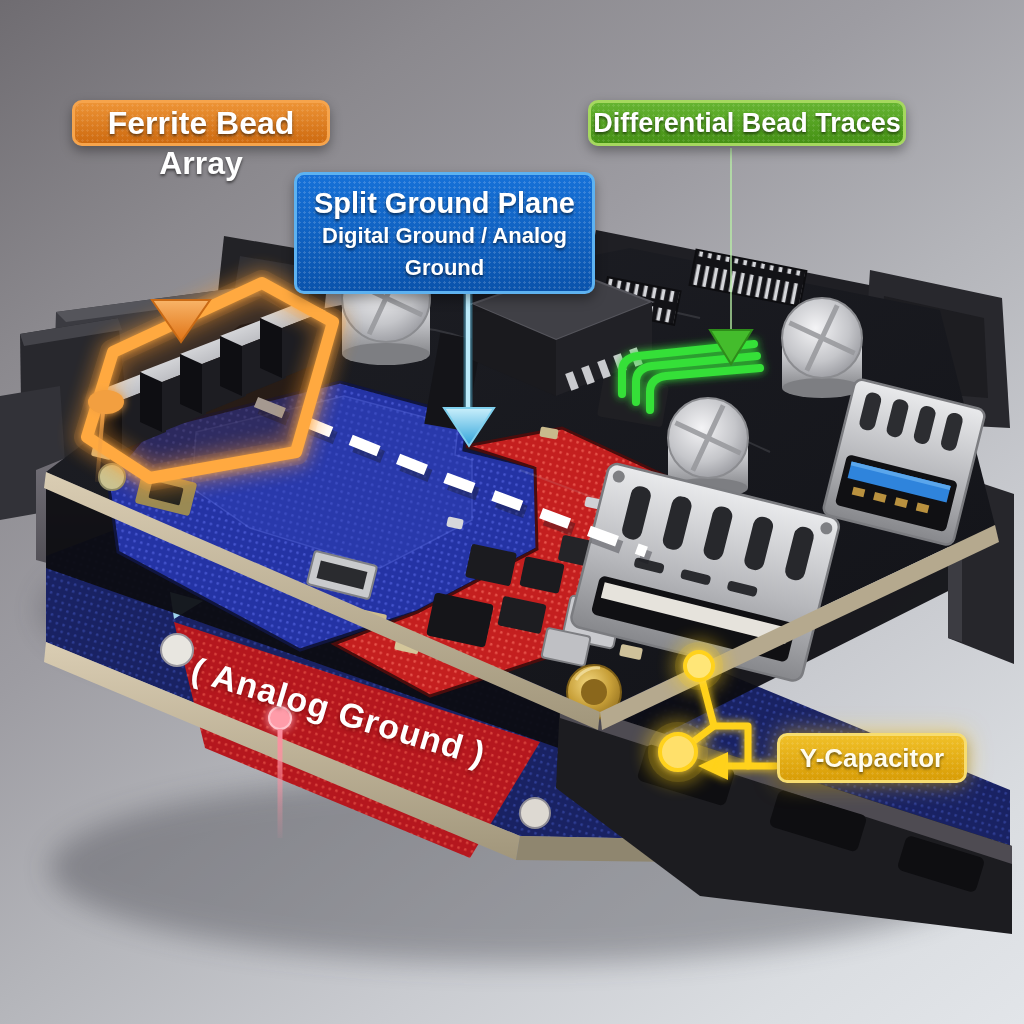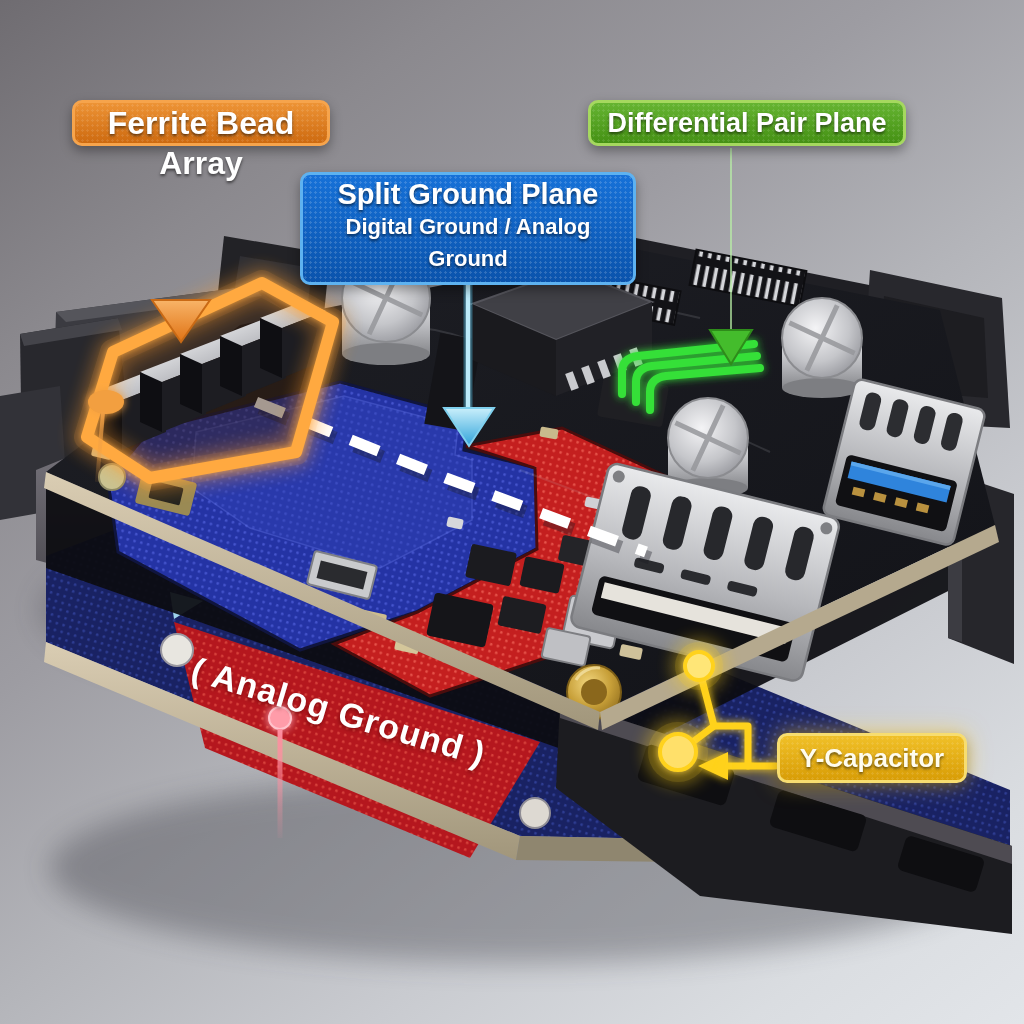--- a/index.html
+++ b/index.html
@@ -15,21 +15,21 @@
     border-radius:10px;box-shadow:0 5px 12px rgba(0,0,0,.35);
     text-shadow:0 2px 3px rgba(0,0,0,.55);
     background-size:5px 5px,100% 100%;
   }
   #callout-ferrite{
     left:72px;top:100px;width:258px;height:46px;line-height:40px;font-size:32px;
     background-image:radial-gradient(rgba(255,255,255,.10) 1px,transparent 1.3px),linear-gradient(#ED9335,#CD6A10);
     border:3px solid #F6A44C;
   }
   #callout-split{
-    left:300px;top:172px;width:336px;padding:2px 0 7px 0;
+    left:294px;top:172px;width:301px;padding:11px 0 7px 0;
     background-image:radial-gradient(rgba(255,255,255,.16) 1px,transparent 1.3px),linear-gradient(#1671D8,#0A53AC);
     border:3px solid #5EB2F0;
   }
   #callout-split .t1{font-size:29px;line-height:34px;}
   #callout-split .t2{font-size:22px;line-height:32px;}
   #callout-diff{
     left:588px;top:100px;width:318px;height:46px;line-height:40px;font-size:27px;
     background-image:radial-gradient(rgba(255,255,255,.10) 1px,transparent 1.3px),linear-gradient(#65B431,#459114);
     border:3px solid #A5D85F;
   }
@@ -403,21 +403,21 @@
 <div class="callout" id="callout-ferrite">
   <span>Ferrite Bead Array</span>
 </div>
 
 <div class="callout" id="callout-split">
   <div class="t1">Split Ground Plane</div>
   <div class="t2">Digital Ground / Analog Ground</div>
 </div>
 
 <div class="callout" id="callout-diff">
-  <span>Differential Pair Plane</span>
+  <span>Differential Bead Traces</span>
 </div>
 
 <div class="callout" id="callout-ycap">
   <div class="t1">Y-Capacitor</div>
 </div>
 
 <div id="analog-text">( Analog Ground )</div>
 
 </div>
 

